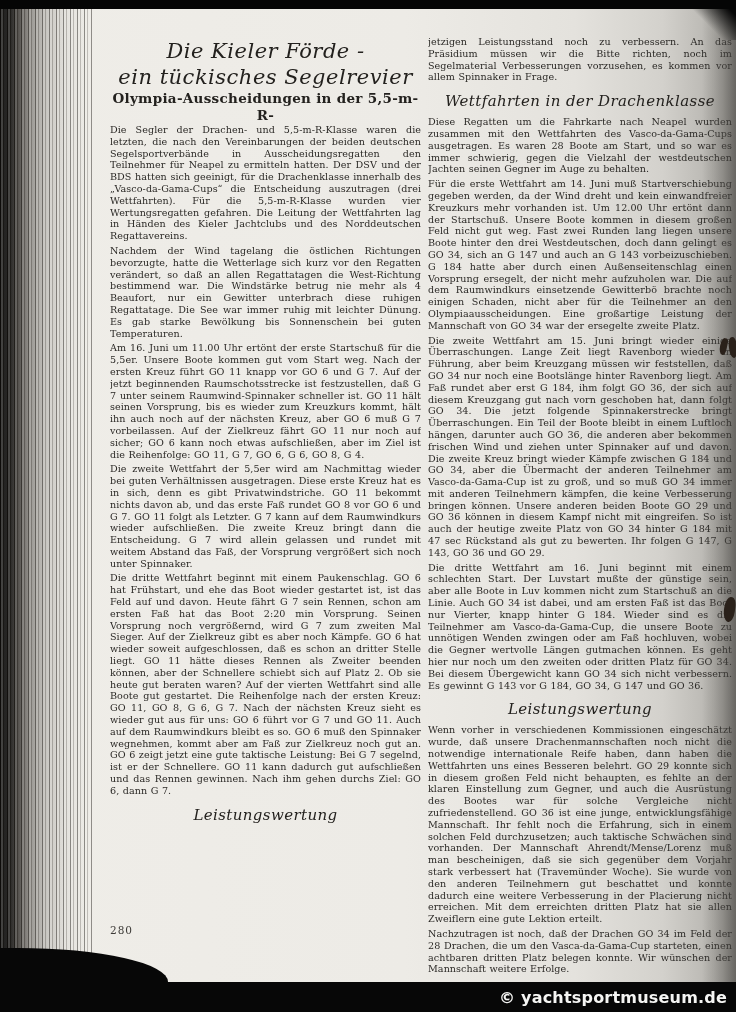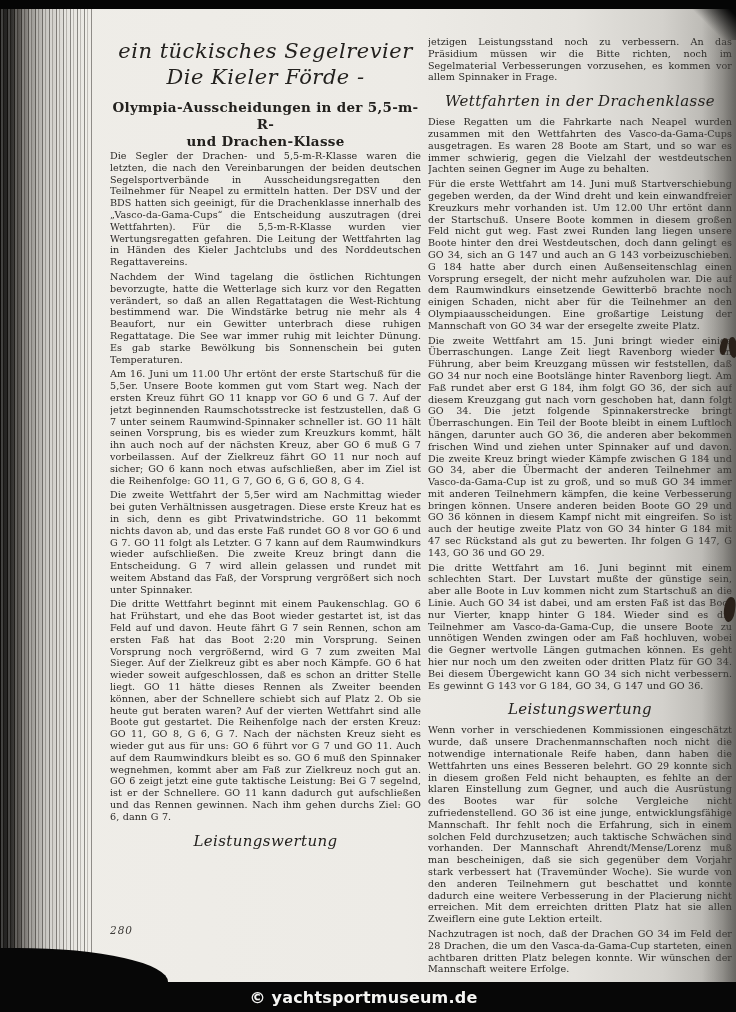--- a/index.html
+++ b/index.html
@@ -16,61 +16,60 @@
     background:linear-gradient(225deg,#060606 18%,rgba(6,6,6,0) 62%);}
   .spine{position:absolute;left:0;top:0;width:92px;height:968px;z-index:4;
     background:
       repeating-linear-gradient(90deg,rgba(25,22,18,.45) 0 1px,rgba(250,249,245,.25) 1px 3px,rgba(70,66,60,.28) 3px 4px,rgba(245,244,240,.12) 4px 7px),
       linear-gradient(90deg,#030303 0,#0c0b0a 10px,#3d3a36 18px,#8d8a85 30px,#c6c4bf 48px,#e2e0db 68px,rgba(237,235,231,0) 92px);}
   .spine-bottom-curve{position:absolute;left:0;top:948px;width:168px;height:40px;z-index:5;
     background:#070707;border-top-right-radius:150px 34px;}
   .right-shade{position:absolute;right:0;top:0;width:34px;height:1012px;z-index:3;
     background:linear-gradient(90deg,rgba(90,88,84,0) 0%,rgba(90,88,84,.35) 60%,rgba(60,58,55,.55) 100%);}
   .bottom-band{position:absolute;left:0;top:982px;width:736px;height:30px;background:#070707;z-index:7;
-    display:flex;align-items:center;justify-content:center;}
+    display:flex;align-items:center;justify-content:flex-end;}
   .watermark{color:#f5f5f3;font-family:"DejaVu Sans","Liberation Sans",sans-serif;
     font-weight:bold;font-size:16px;padding-right:9px;letter-spacing:.2px;}
   .ink-blob{position:absolute;z-index:6;background:#2a211a;}
   .blob-a1{left:720px;top:338px;width:7px;height:17px;border-radius:60% 40% 50% 70%;transform:rotate(12deg);}
   .blob-a2{left:729px;top:337px;width:8px;height:21px;border-radius:50% 50% 60% 60%;transform:rotate(-6deg);}
   .blob-b{left:724px;top:597px;width:11px;height:25px;border-radius:55% 45% 50% 60%;transform:rotate(8deg);}
   
   .col{position:absolute;z-index:2;overflow:hidden;}
   .col-left{left:110px;top:38px;width:311px;height:880px;}
   .col-right{left:428px;top:36px;width:304px;height:944px;}
   .title{font-size:21px;line-height:26px;text-align:center;font-style:italic;
     font-weight:500;letter-spacing:.5px;color:#23211e;}
   .subtitle{font-size:13.5px;line-height:17px;text-align:center;font-weight:bold;
-    margin-top:9px;letter-spacing:.3px;color:#23211e;}
+    letter-spacing:.3px;color:#23211e;}
   .para{font-size:9.6px;line-height:11.8px;text-align:justify;margin:0 0 3px 0;
     letter-spacing:.05px;word-spacing:.4px;}
   .para.first{}
   .heading{font-size:15px;line-height:18px;font-style:italic;font-weight:500;
     text-align:center;margin:9px 0 6px 0;color:#23211e;letter-spacing:.4px;}
   .page-number{position:absolute;left:110px;top:924px;z-index:2;
-    font-size:10.5px;letter-spacing:1px;color:#3c3a37;font-style:italic;}
+    font-size:10.5px;letter-spacing:1px;color:#3c3a37;}
 </style>
 </head>
 <body>
 
 <div class="page">
 
   <div class="spine"></div>
   <div class="top-bar"></div>
   <div class="top-right-corner"></div>
   <div class="right-shade"></div>
 
   <section class="col col-left">
     <div class="title">
+      <div>Die Kieler Förde -</div>
       <div>ein tückisches Segelrevier</div>
-      <div>Die Kieler Förde -</div>
     </div>
     <div class="subtitle">
       <div>Olympia-Ausscheidungen in der 5,5-m-R-</div>
-      <div>und Drachen-Klasse</div>
     </div>
     <p class="para first">Die Segler der Drachen- und 5,5-m-R-Klasse waren die letzten, die nach den Vereinbarungen der beiden deutschen Segelsportverbände in Ausscheidungsregatten den Teilnehmer für Neapel zu ermitteln hatten. Der DSV und der BDS hatten sich geeinigt, für die Drachenklasse innerhalb des „Vasco-da-Gama-Cups“ die Entscheidung auszutragen (drei Wettfahrten). Für die 5,5-m-R-Klasse wurden vier Wertungsregatten gefahren. Die Leitung der Wettfahrten lag in Händen des Kieler Jachtclubs und des Norddeutschen Regattavereins.</p>
     <p class="para">Nachdem der Wind tagelang die östlichen Richtungen bevorzugte, hatte die Wetterlage sich kurz vor den Regatten verändert, so daß an allen Regattatagen die West-Richtung bestimmend war. Die Windstärke betrug nie mehr als 4 Beaufort, nur ein Gewitter unterbrach diese ruhigen Regattatage. Die See war immer ruhig mit leichter Dünung. Es gab starke Bewölkung bis Sonnenschein bei guten Temperaturen.</p>
     <p class="para">Am 16. Juni um 11.00 Uhr ertönt der erste Startschuß für die 5,5er. Unsere Boote kommen gut vom Start weg. Nach der ersten Kreuz führt GO 11 knapp vor GO 6 und G 7. Auf der jetzt beginnenden Raumschotsstrecke ist festzustellen, daß G 7 unter seinem Raumwind-Spinnaker schneller ist. GO 11 hält seinen Vorsprung, bis es wieder zum Kreuzkurs kommt, hält ihn auch noch auf der nächsten Kreuz, aber GO 6 muß G 7 vorbeilassen. Auf der Zielkreuz fährt GO 11 nur noch auf sicher; GO 6 kann noch etwas aufschließen, aber im Ziel ist die Reihenfolge: GO 11, G 7, GO 6, G 6, GO 8, G 4.</p>
     <p class="para">Die zweite Wettfahrt der 5,5er wird am Nachmittag wieder bei guten Verhältnissen ausgetragen. Diese erste Kreuz hat es in sich, denn es gibt Privatwindstriche. GO 11 bekommt nichts davon ab, und das erste Faß rundet GO 8 vor GO 6 und G 7. GO 11 folgt als Letzter. G 7 kann auf dem Raumwindkurs wieder aufschließen. Die zweite Kreuz bringt dann die Entscheidung. G 7 wird allein gelassen und rundet mit weitem Abstand das Faß, der Vorsprung vergrößert sich noch unter Spinnaker.</p>
     <p class="para">Die dritte Wettfahrt beginnt mit einem Paukenschlag. GO 6 hat Frühstart, und ehe das Boot wieder gestartet ist, ist das Feld auf und davon. Heute fährt G 7 sein Rennen, schon am ersten Faß hat das Boot 2:20 min Vorsprung. Seinen Vorsprung noch vergrößernd, wird G 7 zum zweiten Mal Sieger. Auf der Zielkreuz gibt es aber noch Kämpfe. GO 6 hat wieder soweit aufgeschlossen, daß es schon an dritter Stelle liegt. GO 11 hätte dieses Rennen als Zweiter beenden können, aber der Schnellere schiebt sich auf Platz 2. Ob sie heute gut beraten waren? Auf der vierten Wettfahrt sind alle Boote gut gestartet. Die Reihenfolge nach der ersten Kreuz: GO 11, GO 8, G 6, G 7. Nach der nächsten Kreuz sieht es wieder gut aus für uns: GO 6 führt vor G 7 und GO 11. Auch auf dem Raumwindkurs bleibt es so. GO 6 muß den Spinnaker wegnehmen, kommt aber am Faß zur Zielkreuz noch gut an. GO 6 zeigt jetzt eine gute taktische Leistung: Bei G 7 segelnd, ist er der Schnellere. GO 11 kann dadurch gut aufschließen und das Rennen gewinnen. Nach ihm gehen durchs Ziel: GO 6, dann G 7.</p>
     <h3 class="heading">Leistungswertung</h3>
 
   </section>
 

